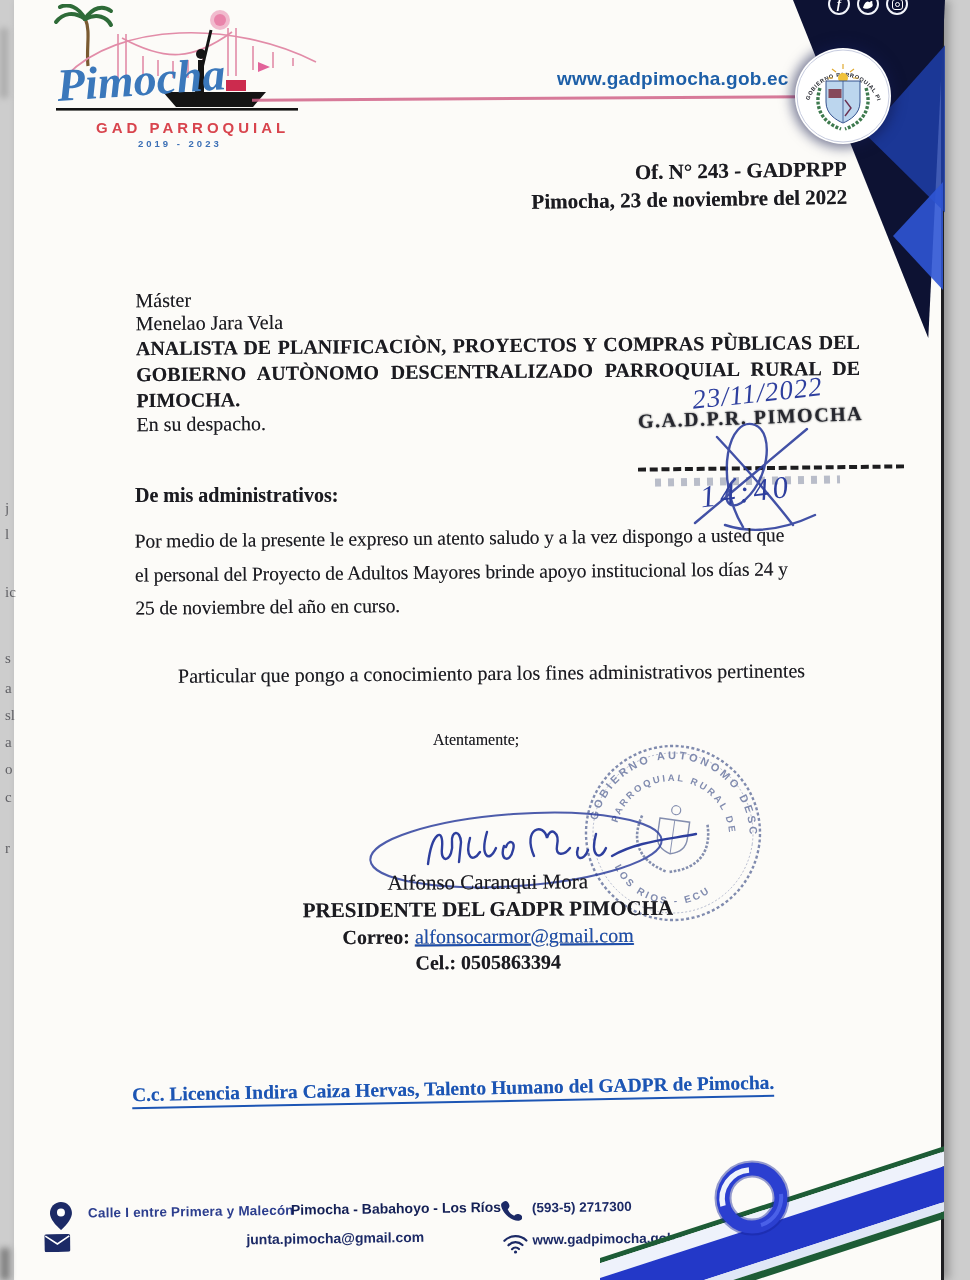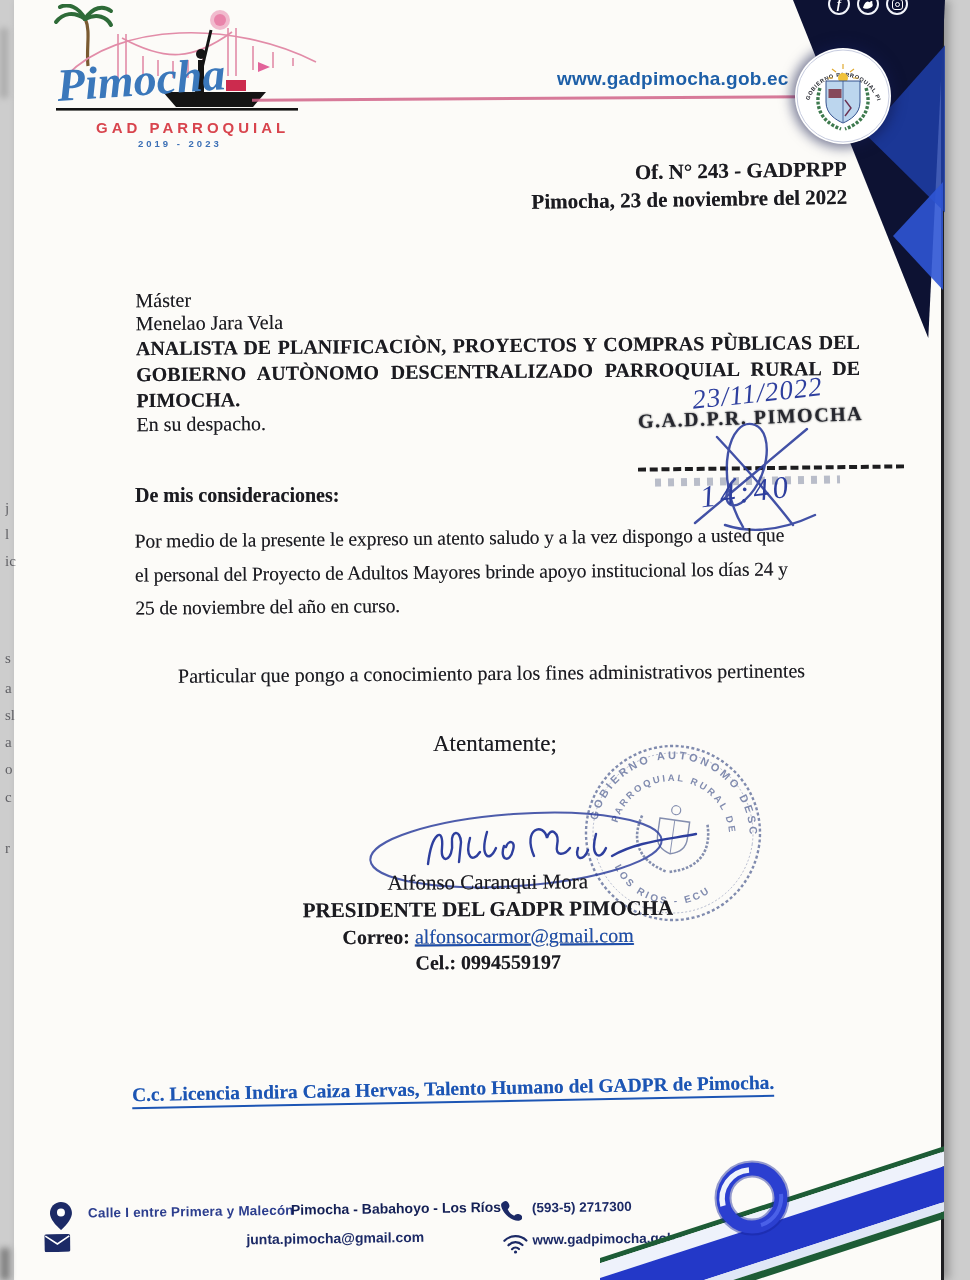--- a/index.html
+++ b/index.html
@@ -60,21 +60,21 @@
   .scribble1{position:absolute;left:663px;top:405px;}
 
   
   .greeting{position:absolute;left:135px;top:484px;font-weight:bold;font-size:20px;
             text-shadow:0 0 .4px rgba(25,25,35,.5);}
   .para1{position:absolute;left:135px;top:521px;width:748px;font-size:19.5px;line-height:33.5px;
          transform:rotate(-.55deg);letter-spacing:-.1px;text-shadow:0 0 .4px rgba(25,25,35,.5);}
   .para1 div{white-space:nowrap;}
   .para2{position:absolute;left:178px;top:662px;font-size:20px;transform:rotate(-.5deg);
          text-shadow:0 0 .4px rgba(25,25,35,.5);white-space:nowrap;}
-  .closing{position:absolute;left:433px;top:731px;font-size:23px;text-shadow:0 0 .4px rgba(25,25,35,.5);}
+  .closing{position:absolute;left:433px;top:731px;font-size:16px;text-shadow:0 0 .4px rgba(25,25,35,.5);}
 
   
   .round-stamp{position:absolute;left:578px;top:738px;opacity:.82;}
   .sig-svg{position:absolute;left:366px;top:798px;}
   .sig-block{position:absolute;left:288px;top:870px;width:400px;text-align:center;
              transform:rotate(-.4deg);text-shadow:0 0 .4px rgba(25,25,35,.5);}
   .sig-name{font-size:21px;}
   .sig-title{font-weight:bold;font-size:21px;margin-top:2px;}
   .sig-mail{font-size:20px;margin-top:3px;}
   .sig-mail .lbl,.sig-cel .lbl{font-weight:bold;text-align:center;}
@@ -101,21 +101,21 @@
 </head>
 <body>
 
 <div class="scene">
   <div class="paper"></div>
 
   <div class="smudge" style="left:0;top:28px;width:8px;height:70px;"></div>
   <div class="smudge" style="left:0;top:1248px;width:10px;height:32px;background:#444;"></div>
   <span class="frag" style="top:500px;">j</span>
   <span class="frag" style="top:526px;">l</span>
-  <span class="frag" style="top:553px;">ic</span>
+  <span class="frag" style="top:584px;">ic</span>
   <span class="frag" style="top:650px;">s</span>
   <span class="frag" style="top:680px;">a</span>
   <span class="frag" style="top:707px;">sl</span>
   <span class="frag" style="top:734px;">a</span>
   <span class="frag" style="top:761px;">o</span>
   <span class="frag" style="top:789px;">c</span>
   <span class="frag" style="top:840px;">r</span>
 
   <svg class="logo" width="300" height="150" viewBox="0 0 300 150">
 
@@ -217,21 +217,21 @@
   <div class="hand hand-time">14:40</div>
   <svg class="scribble1" width="175" height="135" viewBox="0 0 175 135">
     <g stroke="#2e3f9e" stroke-width="2.4" fill="none" stroke-linecap="round" opacity=".9">
       <path d="M80,122 C50,72 66,10 92,20 C112,28 106,78 78,98 C62,108 58,86 72,74"></path>
       <path d="M32,118 L144,24"></path>
       <path d="M54,32 C82,62 110,94 130,120"></path>
       <path d="M62,120 C92,130 122,124 152,110"></path>
     </g>
   </svg>
 
-  <div class="greeting">De mis consideraciones:</div>
+  <div class="greeting">De mis administrativos:</div>
   <div class="para1">
     <div>Por medio de la presente le expreso un atento saludo y a la vez dispongo a usted que</div>
     <div>el personal del Proyecto de Adultos Mayores brinde apoyo institucional los días 24 y</div>
     <div>25 de noviembre del año en curso.</div>
   </div>
   <div class="para2">Particular que pongo a conocimiento para los fines administrativos pertinentes</div>
   <div class="closing">Atentamente;</div>
 
   <svg class="round-stamp" width="190" height="190" viewBox="0 0 190 190">
     <g transform="rotate(8 95 95)">
@@ -277,21 +277,21 @@
 
   <div class="sig-block">
     <div class="sig-name">Alfonso Caranqui Mora</div>
     <div class="sig-title">PRESIDENTE DEL GADPR PIMOCHA</div>
     <div class="sig-mail">
       <span class="lbl">Correo:</span>
       <a>alfonsocarmor@gmail.com</a>
     </div>
     <div class="sig-cel">
       <span class="lbl">Cel.:</span>
-      <span>0994559197</span>
+      <span>0505863394</span>
     </div>
   </div>
 
   <div class="cc-line">C.c. Licencia Indira Caiza Hervas, Talento Humano del GADPR de Pimocha.</div>
 
   <div class="footer">
     <svg class="f-ico" style="left:42px;top:1196px;" width="22" height="28" viewBox="0 0 22 28">
       <path d="M11,0 C17,0 22,5 22,11 C22,19 11,28 11,28 C11,28 0,19 0,11 C0,5 5,0 11,0 Z" fill="#1c2a66"></path>
       <circle cx="11" cy="10.5" r="4" fill="#fff"></circle>
     </svg>

